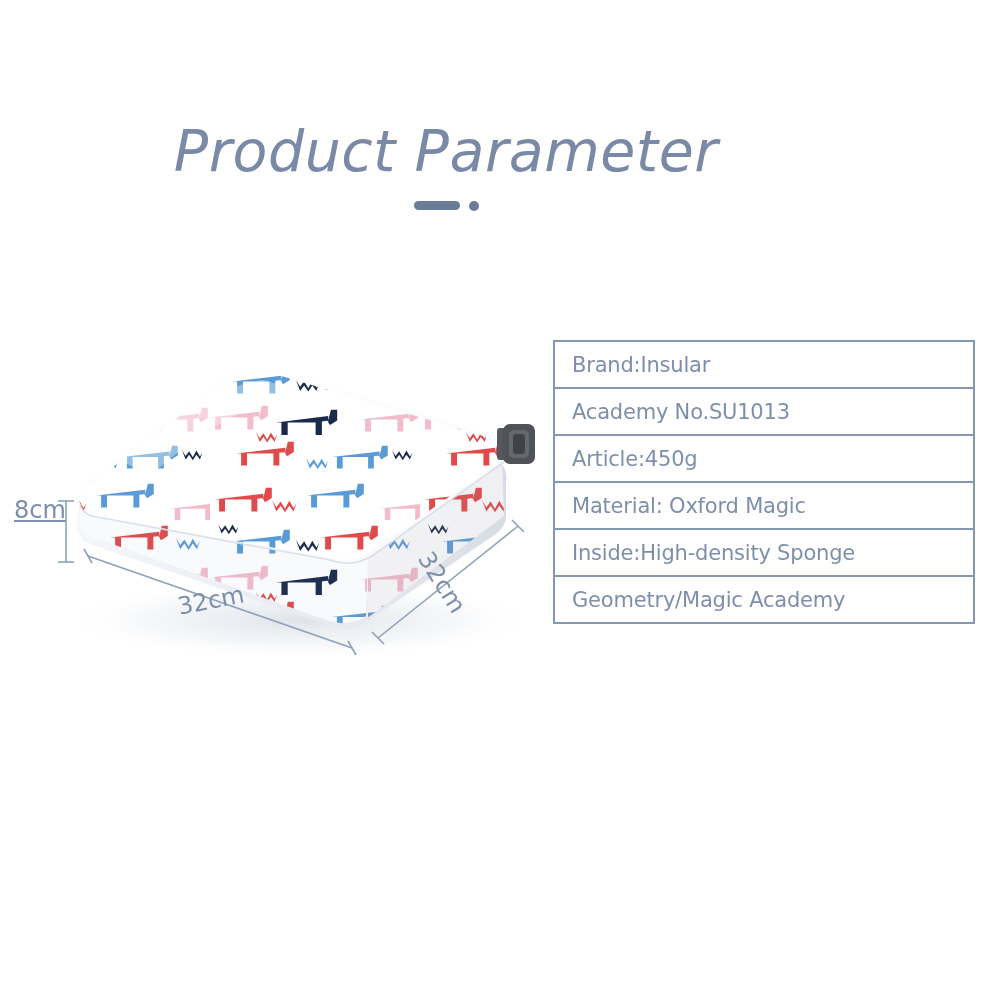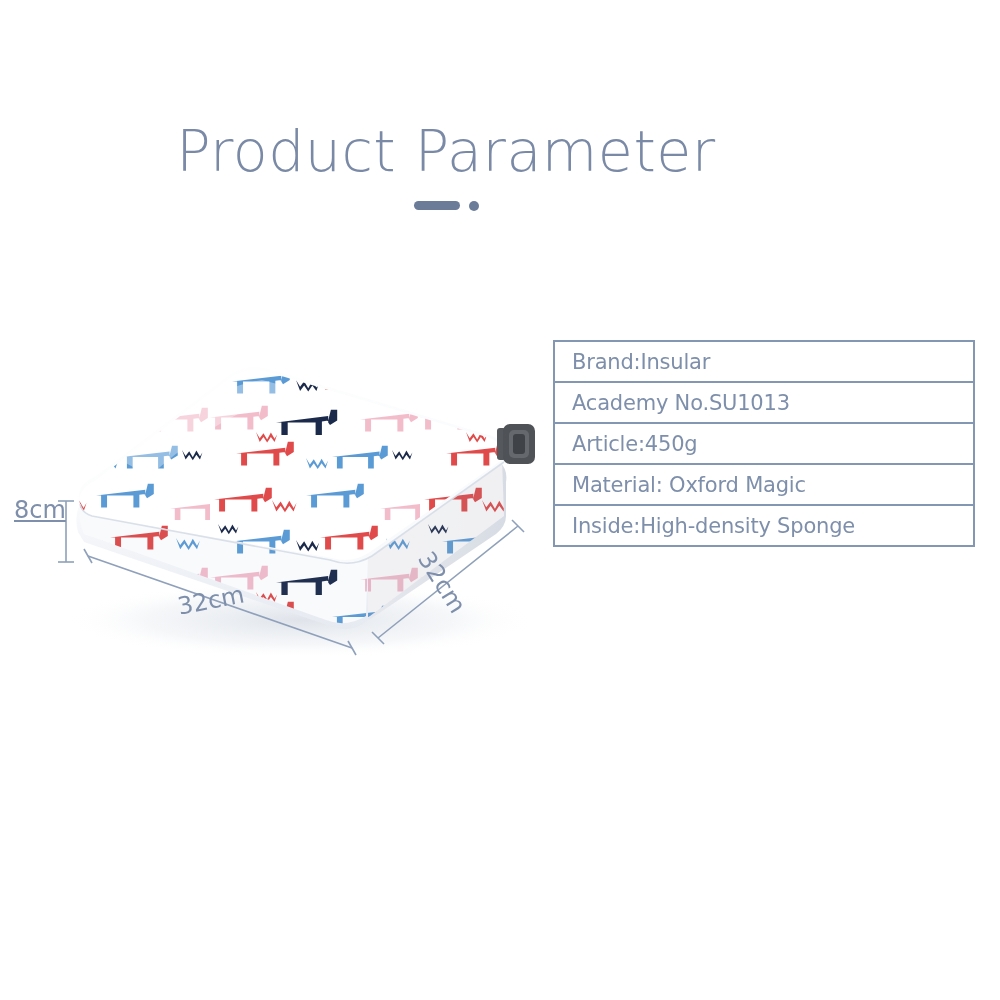--- a/index.html
+++ b/index.html
@@ -15,20 +15,21 @@
     font-family: "Liberation Sans", "DejaVu Sans", sans-serif;
   }
 
   
   #title-block {
     position: absolute;
     top: 122px;
     left: 0;
     width: 892px;
     text-align: center;
+    font-style: italic;
   }
   #page-title {
     font-size: 57px;
     font-weight: 300;
     letter-spacing: 0.5px;
     color: #7a8aa6;
     line-height: 1.05;
     font-family: "DejaVu Sans", sans-serif;
   }
   #title-ornament {
@@ -60,21 +61,21 @@
     left: 553px;
     top: 340px;
     width: 422px;
     border-left: 2px solid #8396b2;
     border-right: 2px solid #8396b2;
     border-top: 2px solid #8396b2;
     box-sizing: border-box;
     background: #ffffff;
   }
   .spec-row {
-    height: 41px;
+    height: 47px;
     border-bottom: 2px solid #8396b2;
     box-sizing: border-box;
     display: flex;
     align-items: center;
     padding-left: 17px;
   }
   .spec-text {
     font-size: 21px;
     color: #7e8fab;
     font-weight: 400;
@@ -283,13 +284,16 @@
     </div>
   <div class="spec-row">
       <span class="spec-text">Article:450g</span>
     </div>
   <div class="spec-row">
       <span class="spec-text">Material: Oxford Magic</span>
     </div>
   <div class="spec-row">
       <span class="spec-text">Inside:High-density Sponge</span>
     </div>
+  <div class="spec-row">
+      <span class="spec-text">Geometry/Magic Academy</span>
+    </div>
 </div>
 
 </body></html>

